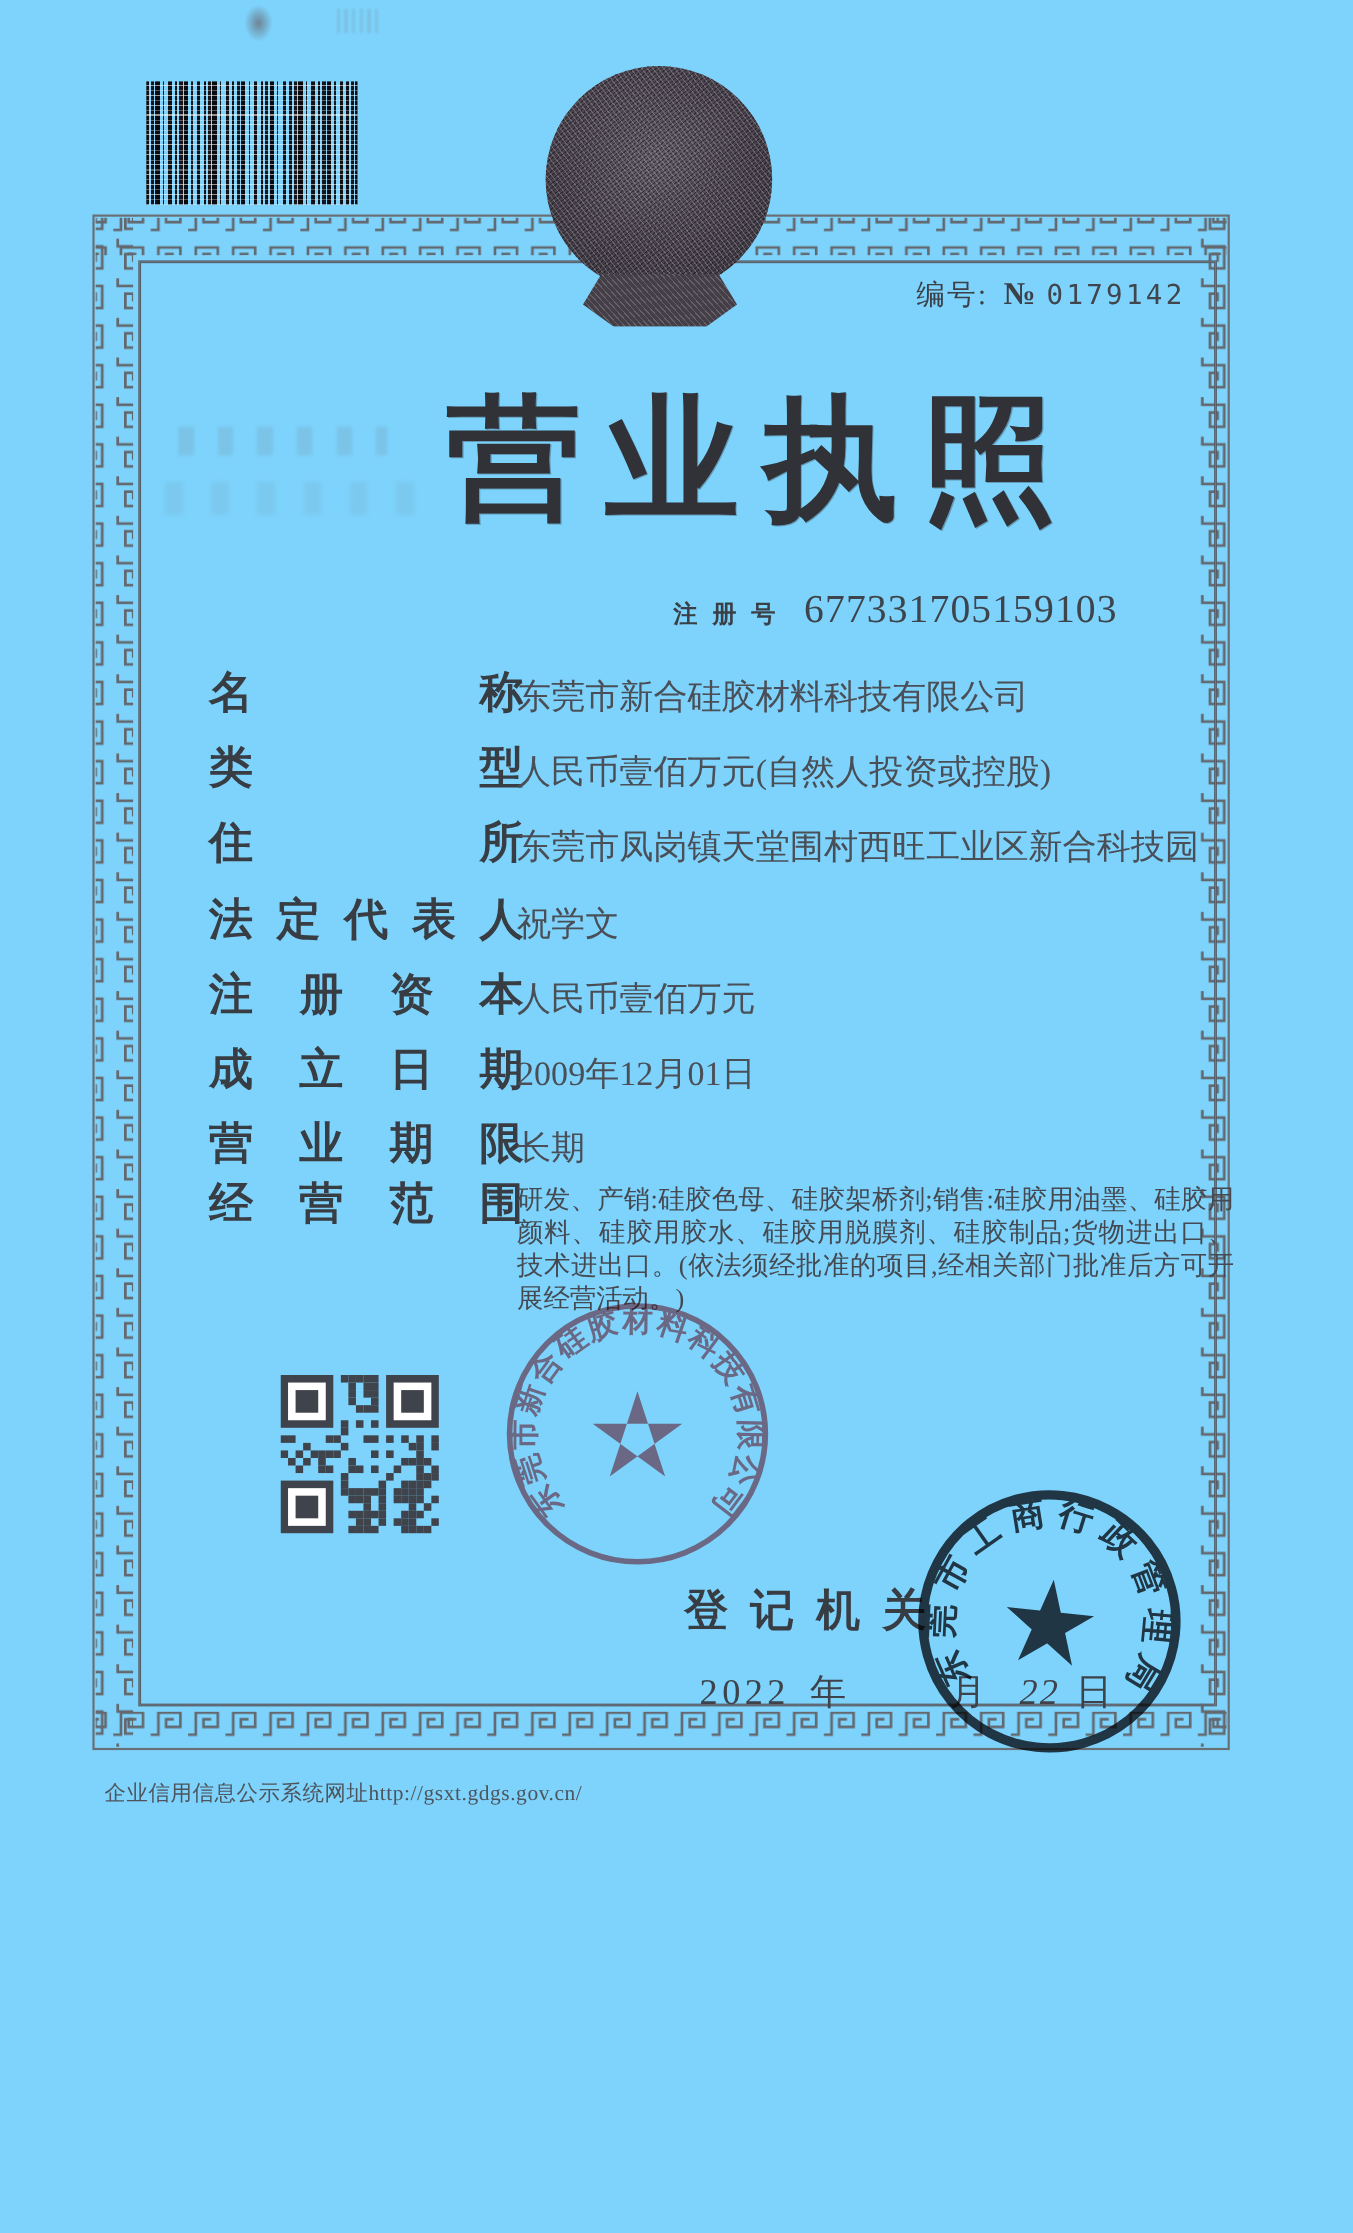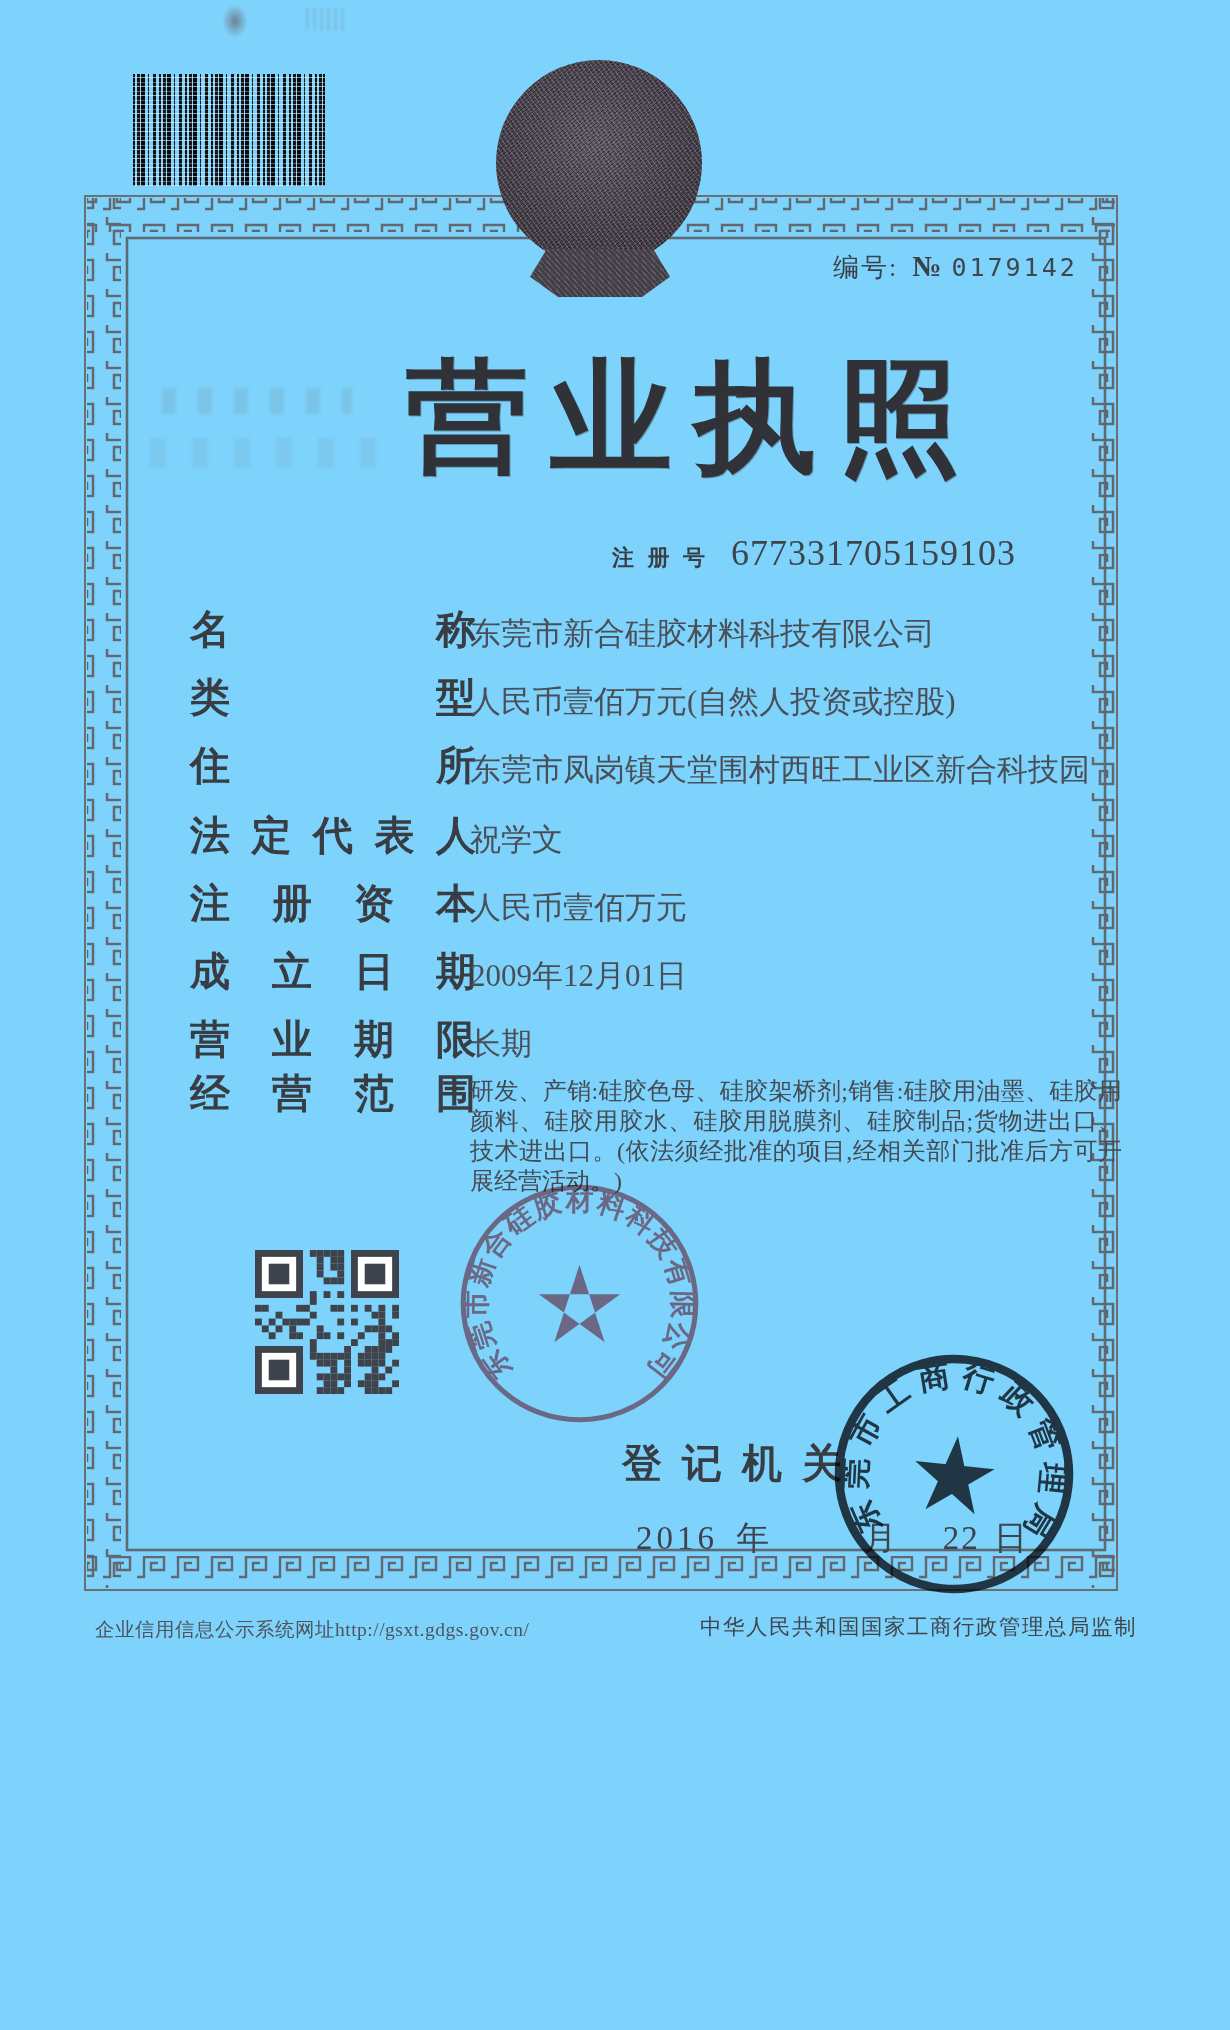--- a/index.html
+++ b/index.html
@@ -55,21 +55,21 @@
   .seal-red{position:absolute;left:452px;top:1176px;z-index:6;opacity:.78;mix-blend-mode:multiply;}
   .seal-black{position:absolute;left:828px;top:1348px;z-index:6;opacity:.88;mix-blend-mode:multiply;transform:rotate(6deg);}
 
   
   .registrar{position:absolute;left:622px;top:1436px;z-index:2;font-size:40px;font-weight:700;color:#383d44;letter-spacing:20px;white-space:nowrap;}
   .dateline{position:absolute;left:636px;top:1516px;z-index:2;font-size:33px;color:#3e434b;white-space:nowrap;}
   .dateline span{display:inline-block;}
   .dl-year{letter-spacing:4px;}
   .dl-yu{margin-left:10px;}
   .dl-mu{margin-left:86px;}
-  .dl-day{margin-left:38px;letter-spacing:2px;}
+  .dl-day{margin-left:22px;letter-spacing:2px;font-style:italic;}
   .dl-du{margin-left:6px;}
 
   
   .qr{position:absolute;left:255px;top:1250px;z-index:2;}
 
   
   .footer-left{position:absolute;left:95px;top:1616px;font-size:19.5px;color:#4e545c;letter-spacing:.5px;z-index:2;}
   .footer-right{position:absolute;left:700px;top:1612px;font-size:21.5px;color:#3f454d;letter-spacing:1.5px;z-index:2;}
 
   
@@ -338,34 +338,33 @@
       <path id="arcRed" d="M59.9,190.1 A92,92 0 1 1 190.1,190.1" fill="none"></path>
     </defs>
     <text font-size="27" letter-spacing="2" fill="#cf5a64" font-weight="bold">
       <textPath href="#arcRed" startOffset="0">东莞市新合硅胶材料科技有限公司</textPath>
     </text>
   </svg>
 
   <div class="registrar">登记机关</div>
 
   <div class="dateline">
-    <span class="dl-year">2016</span>
+    <span class="dl-year">2022</span>
     <span class="dl-yu">年</span>
     <span class="dl-mu">月</span>
     <span class="dl-day">22</span>
     <span class="dl-du">日</span>
   </div>
 
   <svg class="seal-black" width="252" height="252" viewBox="0 0 252 252">
     <circle cx="126" cy="126" r="115" fill="none" stroke="#26262b" stroke-width="8.5"></circle>
     <path d="M0,-42 L24.7,34 L-39.9,-13 L39.9,-13 L-24.7,34 Z" transform="translate(126,130)" fill="#26262b" fill-rule="nonzero"></path>
     <defs>
       <path id="arcBlk" d="M63.8,188.2 A88,88 0 1 1 188.2,188.2" fill="none"></path>
     </defs>
     <text font-size="31" letter-spacing="9" fill="#26262b" font-weight="bold">
       <textPath href="#arcBlk" startOffset="4">东莞市工商行政管理局</textPath>
     </text>
   </svg>
 
   <div class="footer-left">企业信用信息公示系统网址http://gsxt.gdgs.gov.cn/</div>
-  <div class="footer-right">中华人民共和国国家工商行政管理总局监制</div>
 
 </div>
 
 </body></html>

